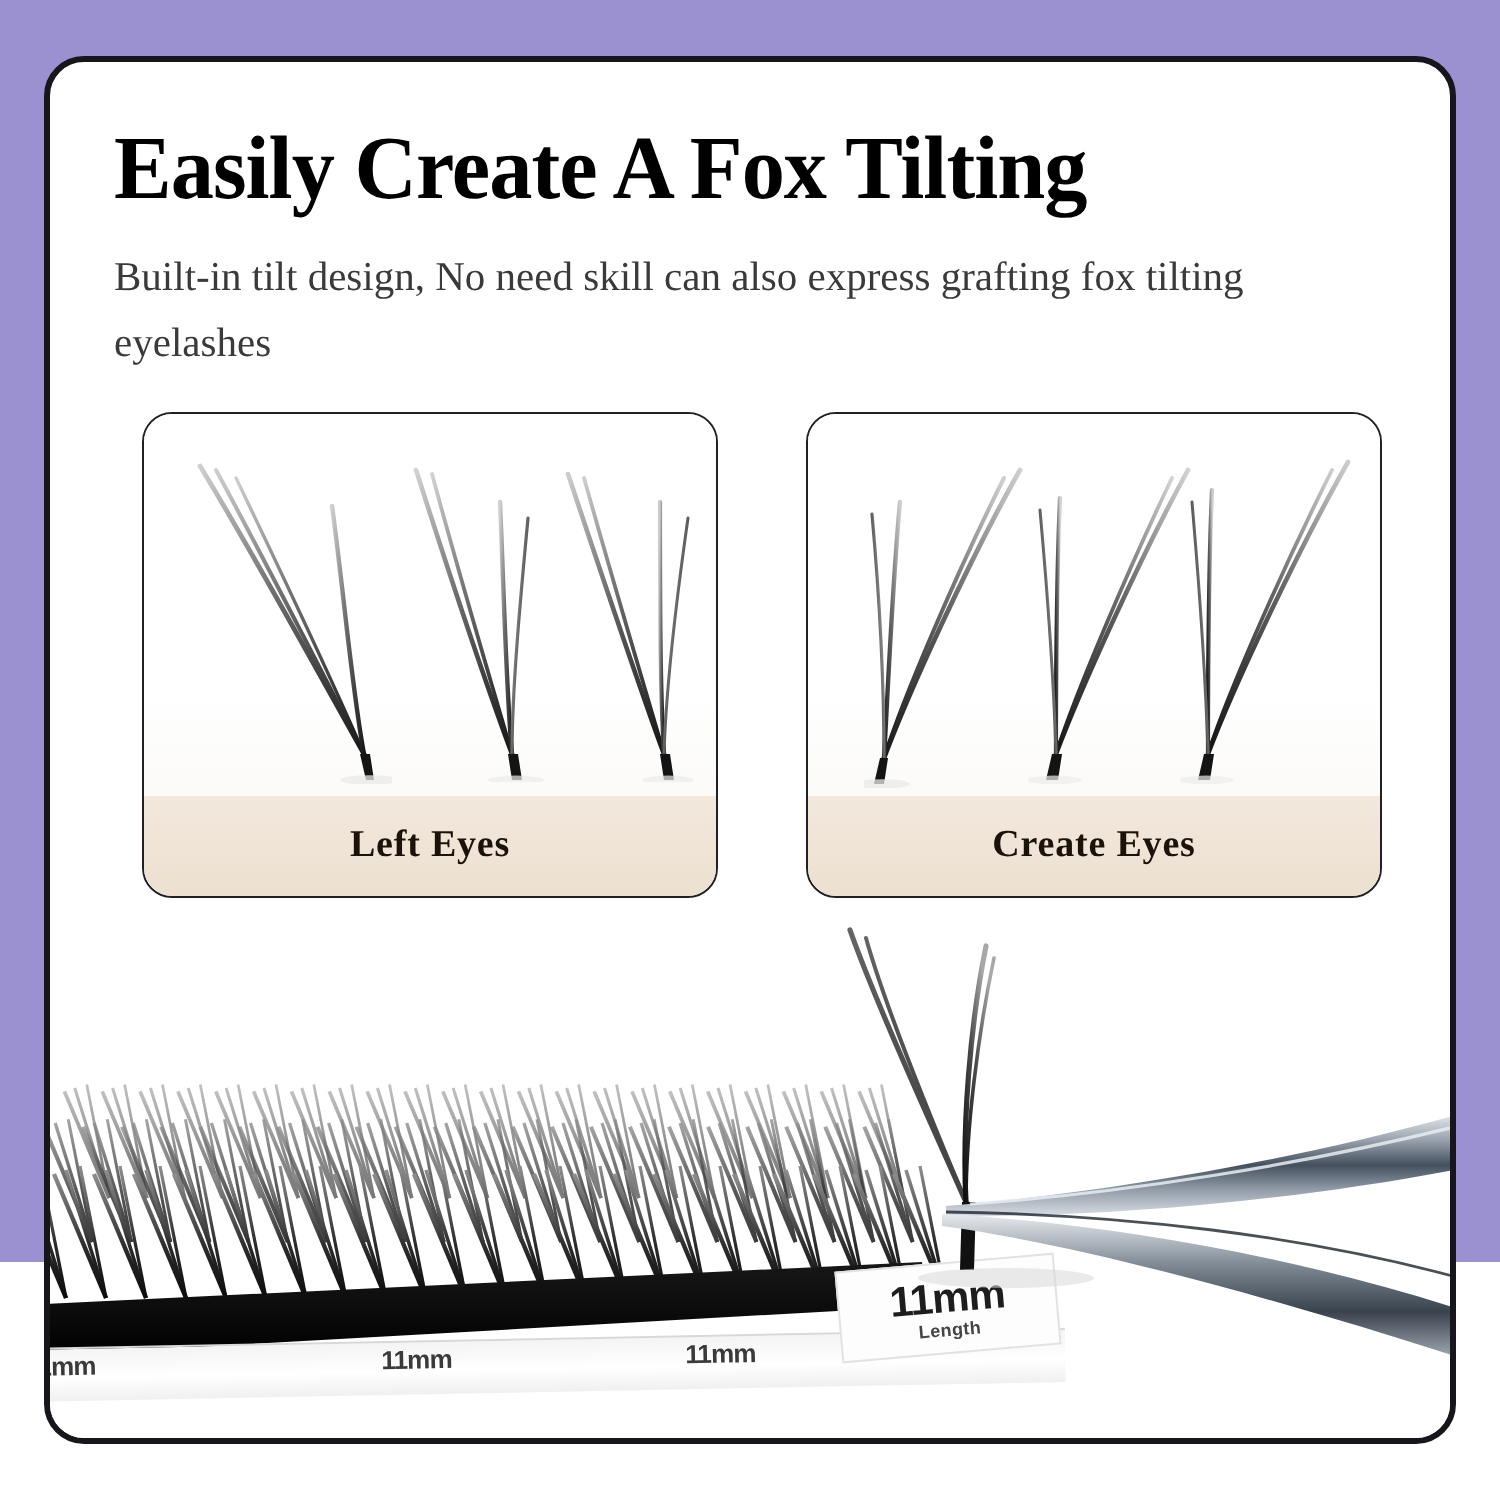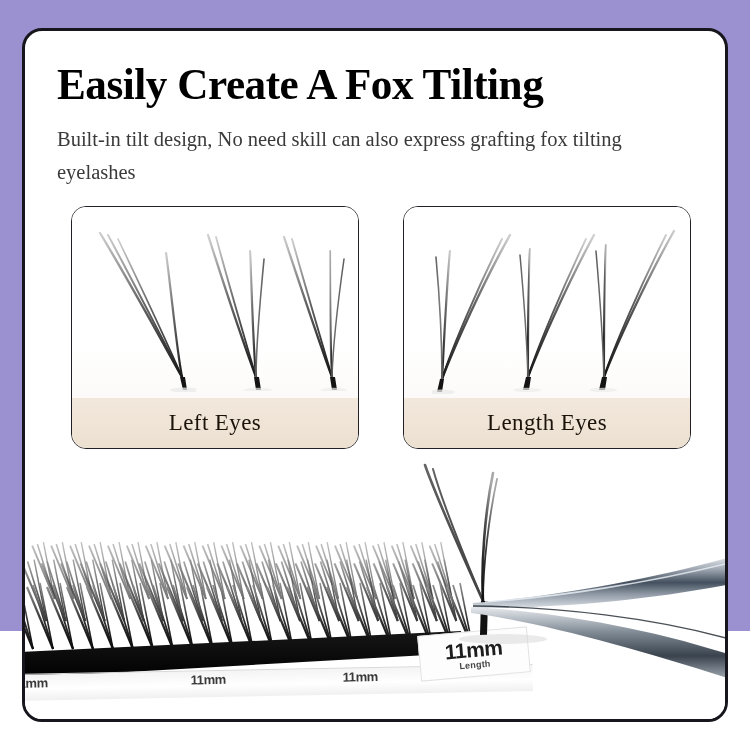--- a/index.html
+++ b/index.html
@@ -100,22 +100,22 @@
     right: 0;
     bottom: 0;
     height: 50px;
     background: linear-gradient(180deg, #f2e8dc 0%, #ece0d0 100%);
     display: flex;
     align-items: center;
     justify-content: center;
   }
   .panel-label {
     font-family: "Liberation Serif", serif;
-    font-weight: normal;
-    font-size: 23px;
+    font-weight: bold;
+    font-size: 19px;
     color: #1b1209;
     letter-spacing: 0.4px;
   }
 
   
   .fan-svg {
     position: absolute;
     display: block;
   }
 
@@ -321,21 +321,21 @@
               <path d="M14,150 C26,118 58,50 84,4" stroke-width="2.3"></path>
               <path d="M14,150 C24,119 52,56 76,8" stroke-width="1.9"></path>
               <path d="M14,150 C14,116 14,64 16,18" stroke-width="2.1"></path>
               <path d="M14,150 C13,118 10,70 6,24" stroke-width="1.5"></path>
             </g>
             <path d="M12,150 L9,163 L15,163 L17,150 Z" fill="#141414"></path>
             <ellipse cx="13" cy="163" rx="14" ry="2.2" fill="#ececec" opacity="0.7"></ellipse>
           </svg>
         </div>
         <div class="panel-label-band">
-          <span class="panel-label">Length Eyes</span>
+          <span class="panel-label">Create Eyes</span>
         </div>
       </div>
 
     </div>
 
     <div id="photo-area">
 
       <svg id="lash-tray" viewBox="0 0 460 190" preserveAspectRatio="none">
         <defs>
           <linearGradient id="trayRow" x1="0" y1="0" x2="0" y2="1">

